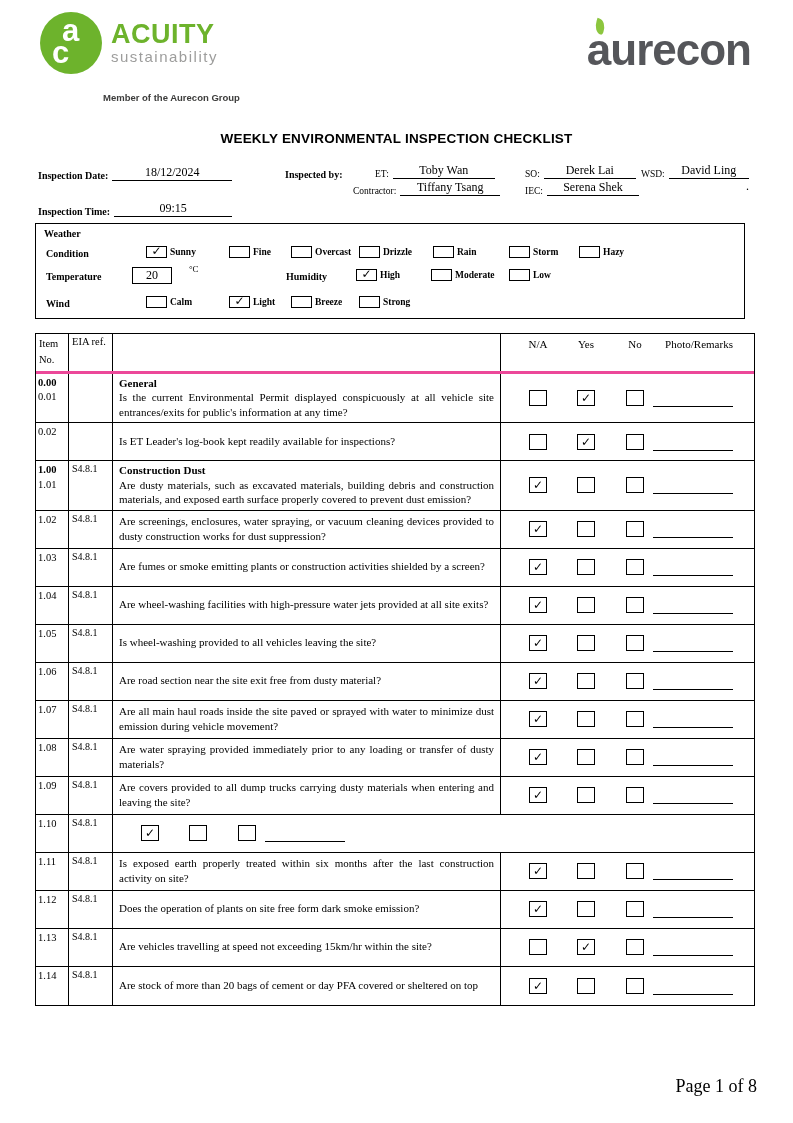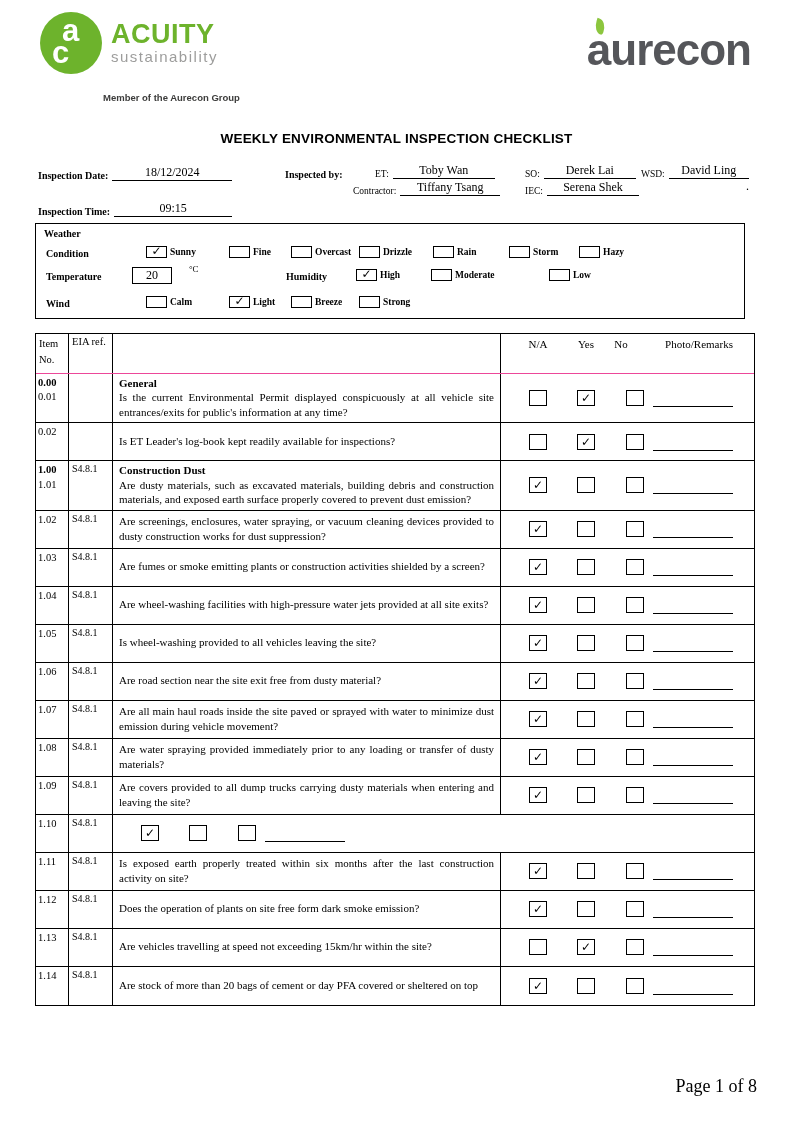--- a/index.html
+++ b/index.html
@@ -49,21 +49,21 @@
   .witem { position:absolute; top:2px; display:flex; align-items:center; gap:3px; }
   .wcb { display:inline-block; width:21px; height:12px; border:1.5px solid #000; text-align:center;
          font-family:"DejaVu Sans", sans-serif; font-size:12px; line-height:9px; overflow:visible; }
   .wlbl { font-size:9.5px; font-weight:bold; white-space:nowrap; }
   .temp-box { position:absolute; left:88px; top:0; width:40px; height:17px; border:1px solid #000;
               text-align:center; font-size:12px; line-height:15px; }
   .temp-unit { position:absolute; left:145px; top:-3px; font-size:9px; }
 
   
   .checklist { margin:14px 0 0 35px; width:720px; border:1.6px solid #000; max-height:705px; overflow:hidden; }
-  .thead { display:flex; height:40px; border-bottom:1px solid #ec4899; }
+  .thead { display:flex; height:40px; border-bottom:3px solid #ec4899; }
   .h-item { width:33px; border-right:1px solid #000; padding:2px 3px; font-size:10.5px; line-height:1.5; }
   .h-eia  { width:44px; border-right:1px solid #000; padding:2px 3px; font-size:10.5px; }
   .h-q    { width:388px; border-right:1px solid #000; }
   .h-ans  { flex:1; position:relative; font-size:11px; }
   .h-ans span { position:absolute; top:4px; transform:translateX(-50%); white-space:nowrap; }
 
   .trow { display:flex; border-bottom:1px solid #000; min-height:38px; }
   .trow:last-child { border-bottom:none; }
   .c-item { width:33px; border-right:1px solid #000; padding:2px 2px; font-size:10.5px; line-height:1.35; }
   .item1 { font-weight:bold; } .item1:empty { display:none; }
@@ -184,21 +184,21 @@
       <span class="temp-unit">°C</span>
       <span class="w-label" style="left:242px;">Humidity</span>
       <span class="witem" style="left:312px;">
         <span class="wcb">✓</span>
         <span class="wlbl">High</span>
       </span>
       <span class="witem" style="left:387px;">
         <span class="wcb"></span>
         <span class="wlbl">Moderate</span>
       </span>
-      <span class="witem" style="left:465px;margin-left:40px;">
+      <span class="witem" style="left:465px;">
         <span class="wcb"></span>
         <span class="wlbl">Low</span>
       </span>
     </div>
 
     <div class="w-row" style="height:19px;">
       <span class="w-label">Wind</span>
       <span class="witem" style="left:102px;">
         <span class="wcb"></span>
         <span class="wlbl">Calm</span>
@@ -222,21 +222,21 @@
     <div class="thead">
       <div class="h-item">
         <div>Item</div>
         <div>No.</div>
       </div>
       <div class="h-eia">EIA ref.</div>
       <div class="h-q"></div>
       <div class="h-ans">
         <span style="left:37px;">N/A</span>
         <span style="left:85px;">Yes</span>
-        <span style="left:120px;">No</span>
+        <span style="left:134px;">No</span>
         <span style="left:198px;">Photo/Remarks</span>
       </div>
     </div>
     <div id="table-body">
   <div class="trow">
     <div class="c-item">
       <div class="item1">0.00</div>
       <div class="item2">0.01</div>
     </div>
     <div class="c-eia"></div>

